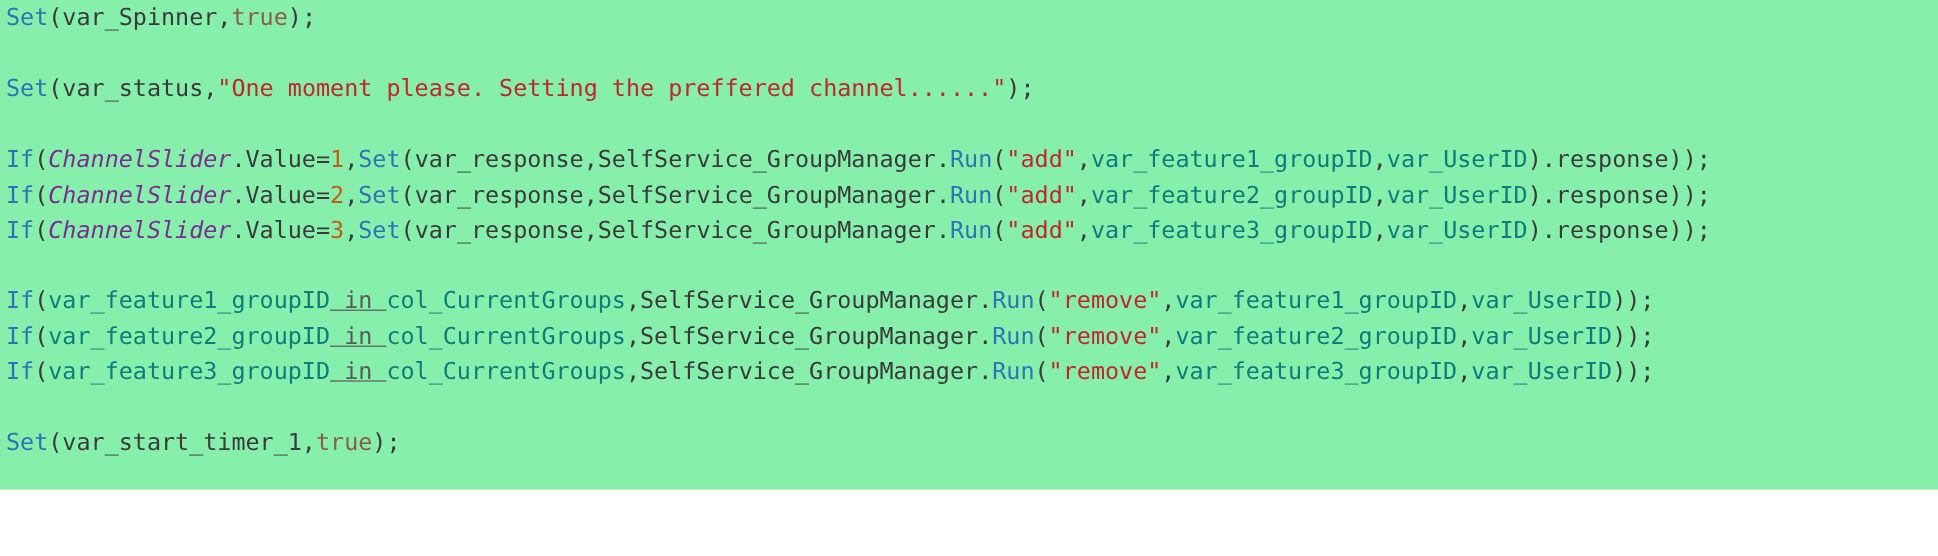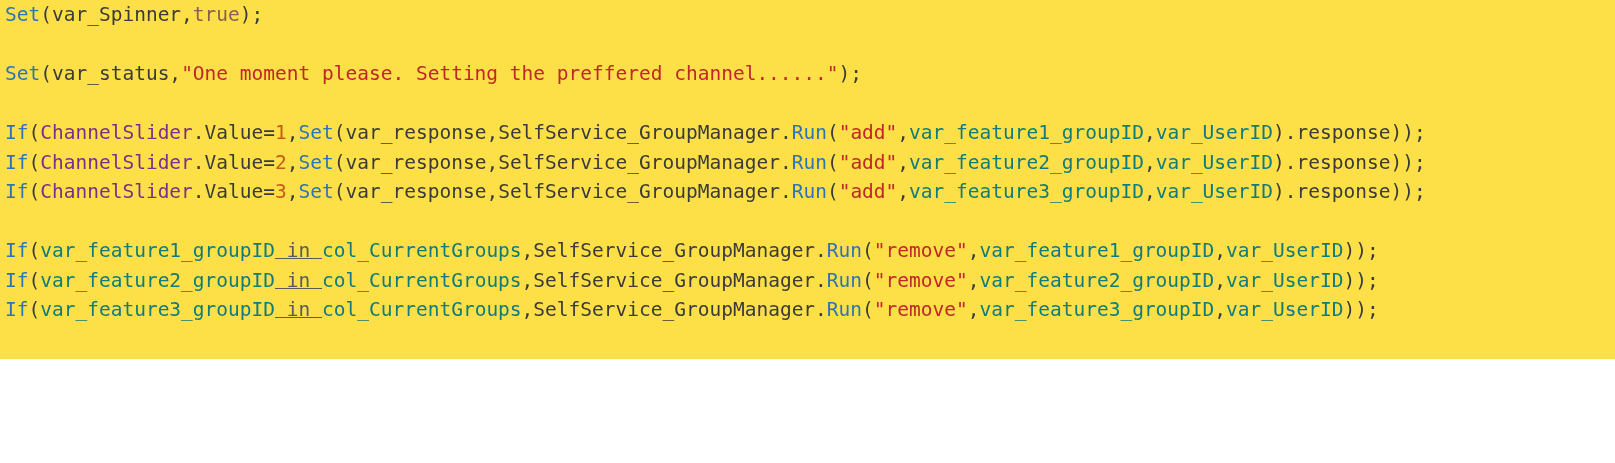--- a/index.html
+++ b/index.html
@@ -9,22 +9,22 @@
   }
   body {
     width: 1615px;
     height: 463px;
     overflow: hidden;
     font-family: "DejaVu Sans Mono", "Liberation Mono", monospace;
   }
   #code-editor {
     position: relative;
     width: 1615px;
-    height: 359px;
-    background: #fde047;
+    height: 408px;
+    background: #86efac;
     padding: 0;
     box-sizing: border-box;
   }
   .code-line {
     height: 29.5px;
     line-height: 29.5px;
     white-space: pre;
     font-size: 19.5px;
     letter-spacing: 0px;
     padding-left: 5px;
@@ -32,35 +32,36 @@
   }
   .code-line.blank {
     height: 29.5px;
   }
   .tok { white-space: pre; }
   .t-func      { color: #2e74b5; }
   .t-plain     { color: #3a3a3a; }
   .t-string    { color: #c0262a; }
   .t-bool      { color: #8a5d4d; }
   .t-num       { color: #c75b15; }
-  .t-control   { color: #7b2d8e; }
+  .t-control   { color: #7b2d8e; font-style: italic; }
   .t-var       { color: #0f7b7b; }
   .t-keyword   { color: #5a5a5a; text-decoration: underline; }
 </style>
 </head>
 <body>
 
 <div id="code-editor">
   <div id="code-lines">
       <div class="code-line"><span class="tok t-func">Set</span><span class="tok t-plain">(var_Spinner,</span><span class="tok t-bool">true</span><span class="tok t-plain">);</span></div>
       <div class="code-line blank">&nbsp;</div>
       <div class="code-line"><span class="tok t-func">Set</span><span class="tok t-plain">(var_status,</span><span class="tok t-string">"One moment please. Setting the preffered channel......"</span><span class="tok t-plain">);</span></div>
       <div class="code-line blank">&nbsp;</div>
       <div class="code-line"><span class="tok t-func">If</span><span class="tok t-plain">(</span><span class="tok t-control">ChannelSlider</span><span class="tok t-plain">.Value=</span><span class="tok t-num">1</span><span class="tok t-plain">,</span><span class="tok t-func">Set</span><span class="tok t-plain">(var_response,SelfService_GroupManager.</span><span class="tok t-func">Run</span><span class="tok t-plain">(</span><span class="tok t-string">"add"</span><span class="tok t-plain">,</span><span class="tok t-var">var_feature1_groupID</span><span class="tok t-plain">,</span><span class="tok t-var">var_UserID</span><span class="tok t-plain">).response));</span></div>
       <div class="code-line"><span class="tok t-func">If</span><span class="tok t-plain">(</span><span class="tok t-control">ChannelSlider</span><span class="tok t-plain">.Value=</span><span class="tok t-num">2</span><span class="tok t-plain">,</span><span class="tok t-func">Set</span><span class="tok t-plain">(var_response,SelfService_GroupManager.</span><span class="tok t-func">Run</span><span class="tok t-plain">(</span><span class="tok t-string">"add"</span><span class="tok t-plain">,</span><span class="tok t-var">var_feature2_groupID</span><span class="tok t-plain">,</span><span class="tok t-var">var_UserID</span><span class="tok t-plain">).response));</span></div>
       <div class="code-line"><span class="tok t-func">If</span><span class="tok t-plain">(</span><span class="tok t-control">ChannelSlider</span><span class="tok t-plain">.Value=</span><span class="tok t-num">3</span><span class="tok t-plain">,</span><span class="tok t-func">Set</span><span class="tok t-plain">(var_response,SelfService_GroupManager.</span><span class="tok t-func">Run</span><span class="tok t-plain">(</span><span class="tok t-string">"add"</span><span class="tok t-plain">,</span><span class="tok t-var">var_feature3_groupID</span><span class="tok t-plain">,</span><span class="tok t-var">var_UserID</span><span class="tok t-plain">).response));</span></div>
       <div class="code-line blank">&nbsp;</div>
       <div class="code-line"><span class="tok t-func">If</span><span class="tok t-plain">(</span><span class="tok t-var">var_feature1_groupID</span><span class="tok t-keyword"> in </span><span class="tok t-var">col_CurrentGroups</span><span class="tok t-plain">,SelfService_GroupManager.</span><span class="tok t-func">Run</span><span class="tok t-plain">(</span><span class="tok t-string">"remove"</span><span class="tok t-plain">,</span><span class="tok t-var">var_feature1_groupID</span><span class="tok t-plain">,</span><span class="tok t-var">var_UserID</span><span class="tok t-plain">));</span></div>
       <div class="code-line"><span class="tok t-func">If</span><span class="tok t-plain">(</span><span class="tok t-var">var_feature2_groupID</span><span class="tok t-keyword"> in </span><span class="tok t-var">col_CurrentGroups</span><span class="tok t-plain">,SelfService_GroupManager.</span><span class="tok t-func">Run</span><span class="tok t-plain">(</span><span class="tok t-string">"remove"</span><span class="tok t-plain">,</span><span class="tok t-var">var_feature2_groupID</span><span class="tok t-plain">,</span><span class="tok t-var">var_UserID</span><span class="tok t-plain">));</span></div>
       <div class="code-line"><span class="tok t-func">If</span><span class="tok t-plain">(</span><span class="tok t-var">var_feature3_groupID</span><span class="tok t-keyword"> in </span><span class="tok t-var">col_CurrentGroups</span><span class="tok t-plain">,SelfService_GroupManager.</span><span class="tok t-func">Run</span><span class="tok t-plain">(</span><span class="tok t-string">"remove"</span><span class="tok t-plain">,</span><span class="tok t-var">var_feature3_groupID</span><span class="tok t-plain">,</span><span class="tok t-var">var_UserID</span><span class="tok t-plain">));</span></div>
       <div class="code-line blank">&nbsp;</div>
+      <div class="code-line"><span class="tok t-func">Set</span><span class="tok t-plain">(var_start_timer_1,</span><span class="tok t-bool">true</span><span class="tok t-plain">);</span></div>
     </div>
 </div>
 
 </body></html>

